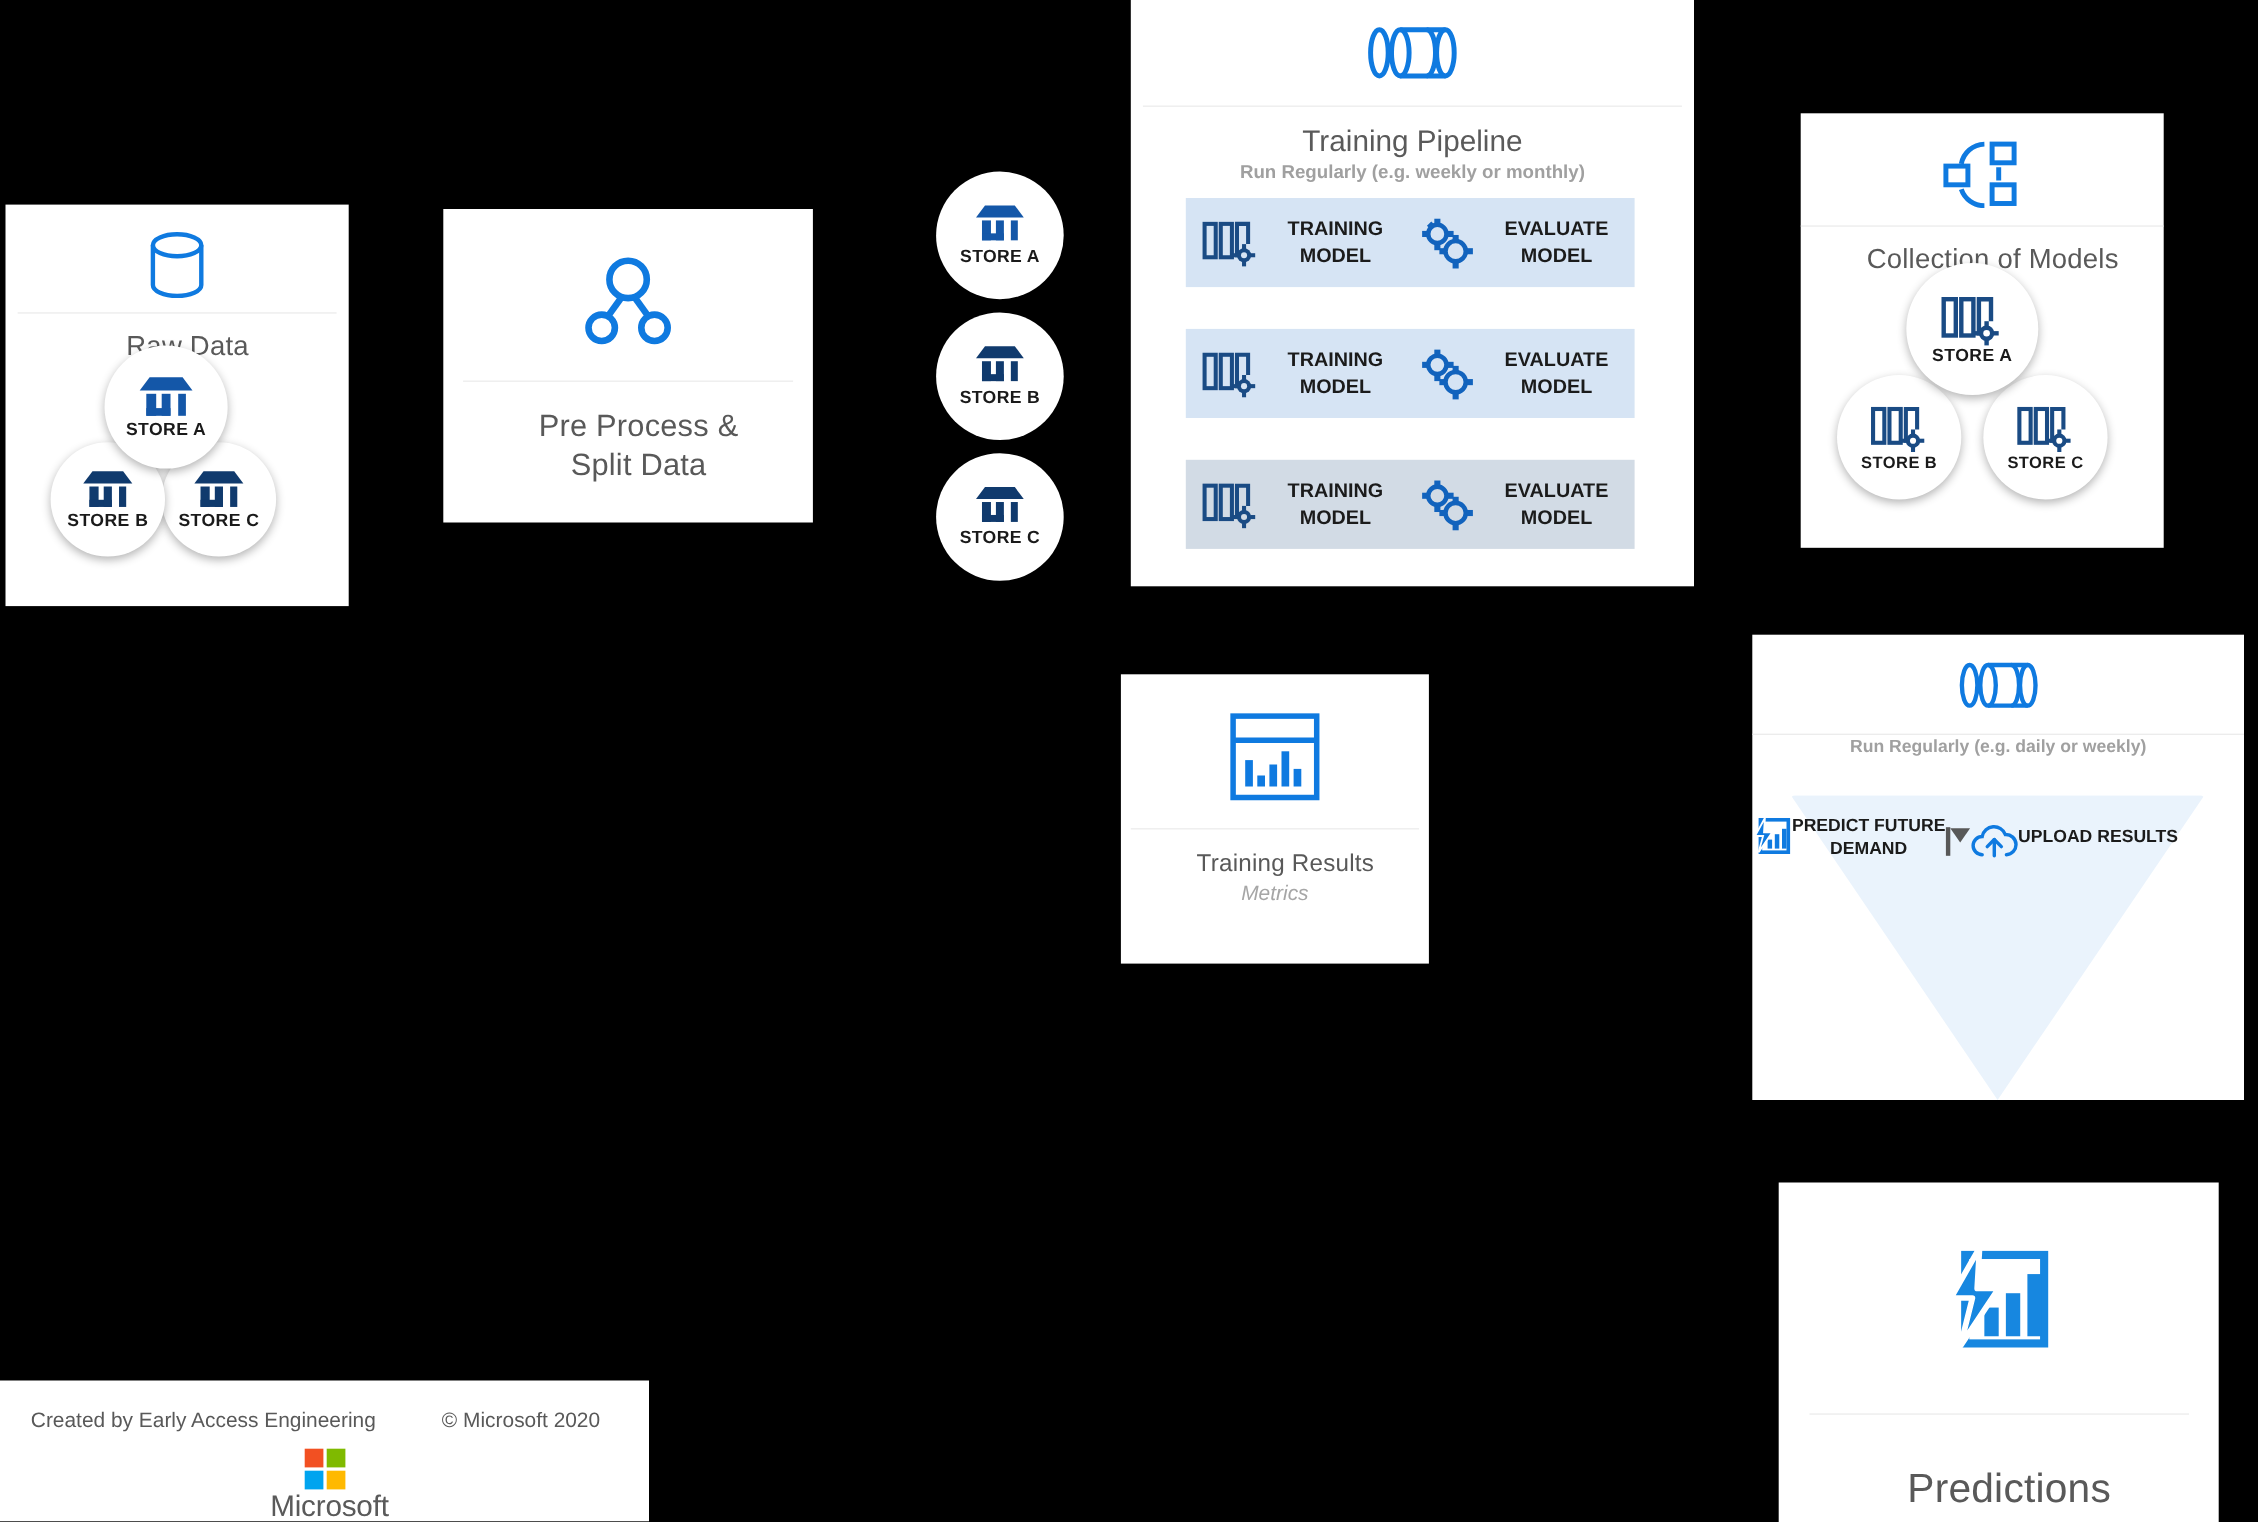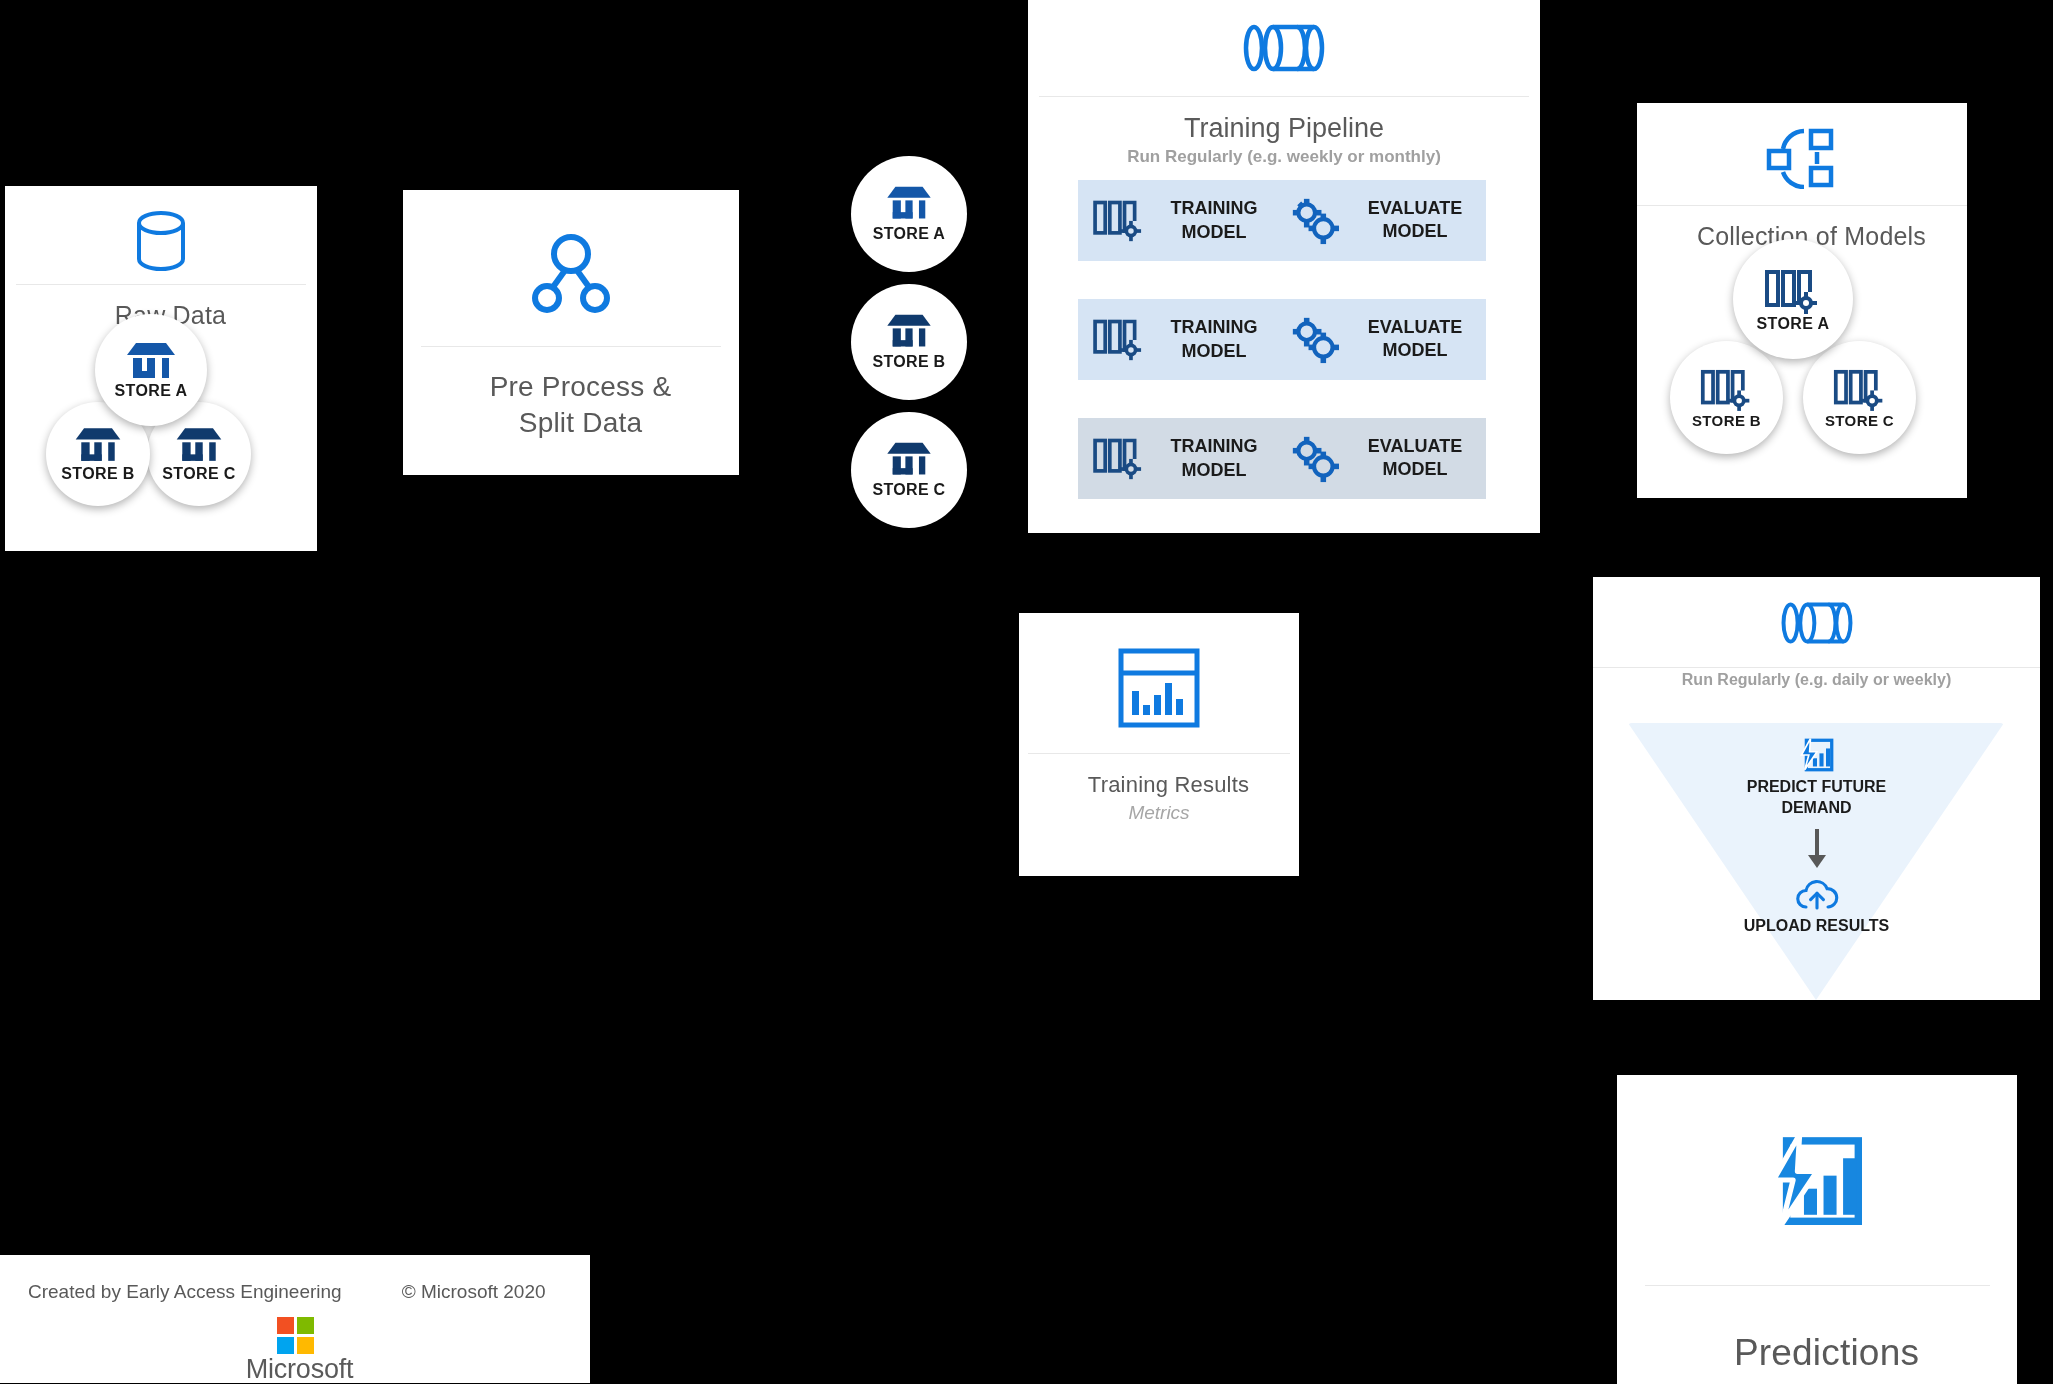--- a/index.html
+++ b/index.html
@@ -55,21 +55,21 @@
   #training-pipeline-card{left:1028px;top:0px;width:512px;height:533px;}
   #training-pipeline-card .card-icon{height:80px;padding-top:8px;}
   #training-pipeline-card .divider{width:490px;margin-top:8px;}
   #training-pipeline-card .tp-title{font-size:27px;color:#5a5a5a;text-align:center;margin-top:16px;}
   #training-pipeline-card .tp-sub{font-size:17px;color:#a0a0a0;text-align:center;font-weight:700;margin-top:3px;}
   .train-row{
     position:absolute;left:50px;width:408px;height:81px;
     display:flex;align-items:center;
   }
   .train-row .cell{
-    display:flex;align-items:flex-start;width:50%;
+    display:flex;align-items:center;width:50%;
   }
   .train-row .rowtxt{
     font-size:18px;font-weight:700;color:#1b1b1b;line-height:1.28;text-align:center;flex:1;
   }
   .arrow{
     position:absolute;height:20px;display:flex;align-items:center;
   }
   .arrow .shaft{height:4px;background:#000;}
   .arrow .head{
     width:0;height:0;border-left:15px solid #000;
@@ -93,21 +93,21 @@
   #inferencing-card .tp-title{font-size:25px;color:#5a5a5a;text-align:center;margin-top:14px;}
   #inferencing-card .tp-sub{font-size:16px;color:#a0a0a0;text-align:center;font-weight:700;margin-top:3px;}
   .triangle{
     position:absolute;left:35px;top:146px;width:376px;height:277px;
     background:#eaf3fc;
     clip-path:polygon(0 0,100% 0,50% 100%);
     border-radius:4px;
   }
   .tri-stack{
     position:absolute;left:0;top:160px;width:447px;
-    display:flex;flex-direction:column;align-items:center;
+    display:flex;flex-direction:row;align-items:center;
   }
   .tri-lbl{font-size:16px;font-weight:700;color:#1b1b1b;text-align:center;line-height:1.3;margin-top:4px;}
   .down-arrow{
     width:0;height:0;border-left:9px solid transparent;border-right:9px solid transparent;
     border-top:13px solid #585858;margin-top:0px;
   }
   .down-shaft{width:4px;height:26px;background:#585858;margin-top:10px;}
   
   #predictions-card{left:1617px;top:1075px;width:400px;height:309px;}
   #predictions-card .card-icon{height:150px;padding-top:30px;}

